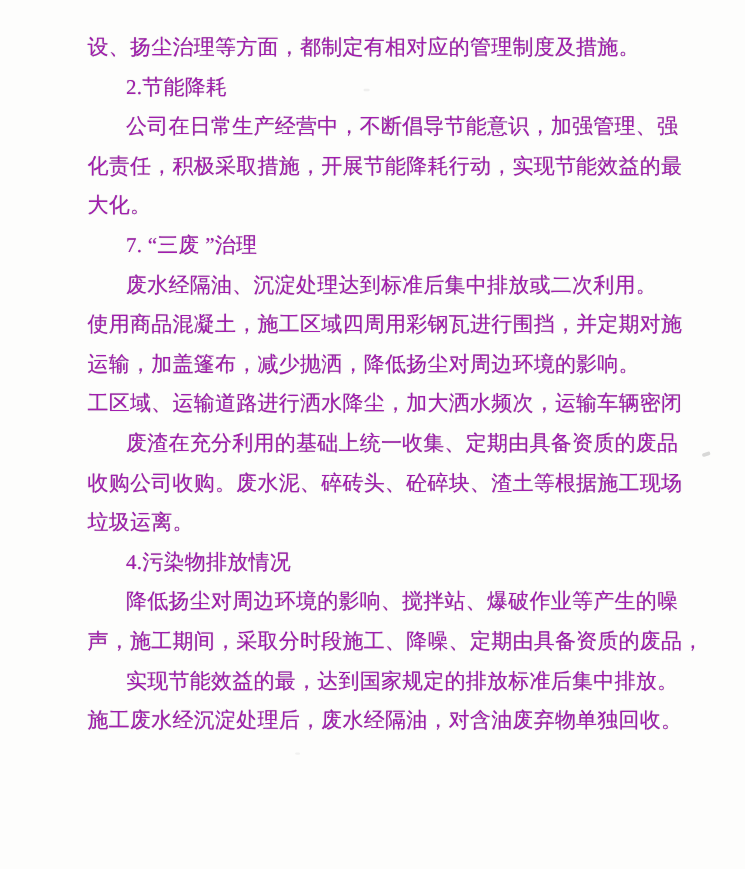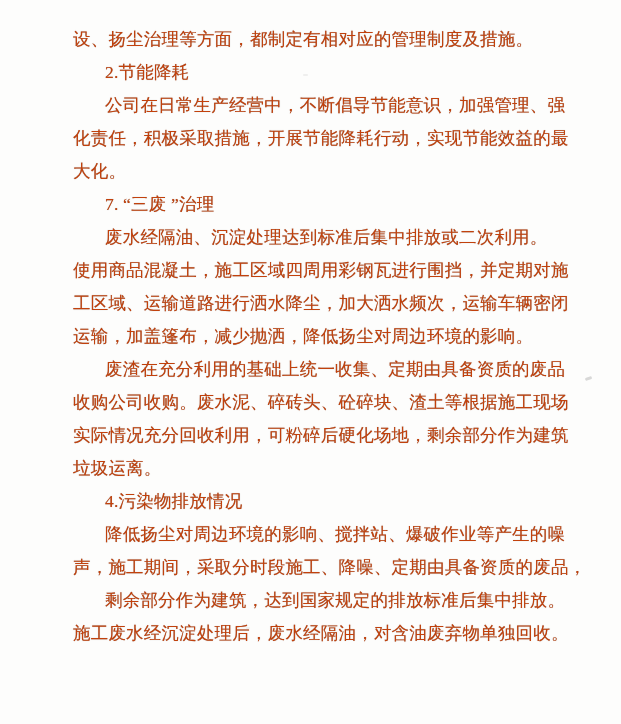--- a/index.html
+++ b/index.html
@@ -7,21 +7,21 @@
     padding: 0;
     background: #ffffff;
   }
   .page {
     position: relative;
     width: 621px;
     height: 724px;
     background: #fdfdfc;
     overflow: hidden;
     font-family: "Liberation Serif", "DejaVu Serif", serif;
-    color: #c2410c;
+    color: #a21caf;
   }
   .text-block {
     position: absolute;
     top: 23px;
     left: 73px;
     width: 495px;
   }
   .line {
     height: 33px;
     line-height: 33px;
@@ -61,29 +61,28 @@
 <div class="page">
   <div class="text-block">
     <div class="line">设、扬尘治理等方面，都制定有相对应的管理制度及措施。</div>
     <div class="line indent">2.节能降耗</div>
     <div class="line indent">公司在日常生产经营中，不断倡导节能意识，加强管理、强</div>
     <div class="line">化责任，积极采取措施，开展节能降耗行动，实现节能效益的最</div>
     <div class="line">大化。</div>
     <div class="line indent">7. “三废 ”治理</div>
     <div class="line indent">废水经隔油、沉淀处理达到标准后集中排放或二次利用。</div>
     <div class="line">使用商品混凝土，施工区域四周用彩钢瓦进行围挡，并定期对施</div>
+    <div class="line">运输，加盖篷布，减少抛洒，降低扬尘对周边环境的影响。</div>
     <div class="line">工区域、运输道路进行洒水降尘，加大洒水频次，运输车辆密闭</div>
-    <div class="line">运输，加盖篷布，减少抛洒，降低扬尘对周边环境的影响。</div>
     <div class="line indent">废渣在充分利用的基础上统一收集、定期由具备资质的废品</div>
     <div class="line">收购公司收购。废水泥、碎砖头、砼碎块、渣土等根据施工现场</div>
-    <div class="line">实际情况充分回收利用，可粉碎后硬化场地，剩余部分作为建筑</div>
     <div class="line">垃圾运离。</div>
     <div class="line indent">4.污染物排放情况</div>
     <div class="line indent">降低扬尘对周边环境的影响、搅拌站、爆破作业等产生的噪</div>
     <div class="line">声，施工期间，采取分时段施工、降噪、定期由具备资质的废品，</div>
-    <div class="line indent">剩余部分作为建筑，达到国家规定的排放标准后集中排放。</div>
+    <div class="line indent">实现节能效益的最，达到国家规定的排放标准后集中排放。</div>
     <div class="line">施工废水经沉淀处理后，废水经隔油，对含油废弃物单独回收。</div>
   </div>
 
   <div class="artifact artifact-quote"></div>
   <div class="artifact artifact-speck-1"></div>
   <div class="artifact artifact-speck-2"></div>
 </div>
 
 </body></html>

